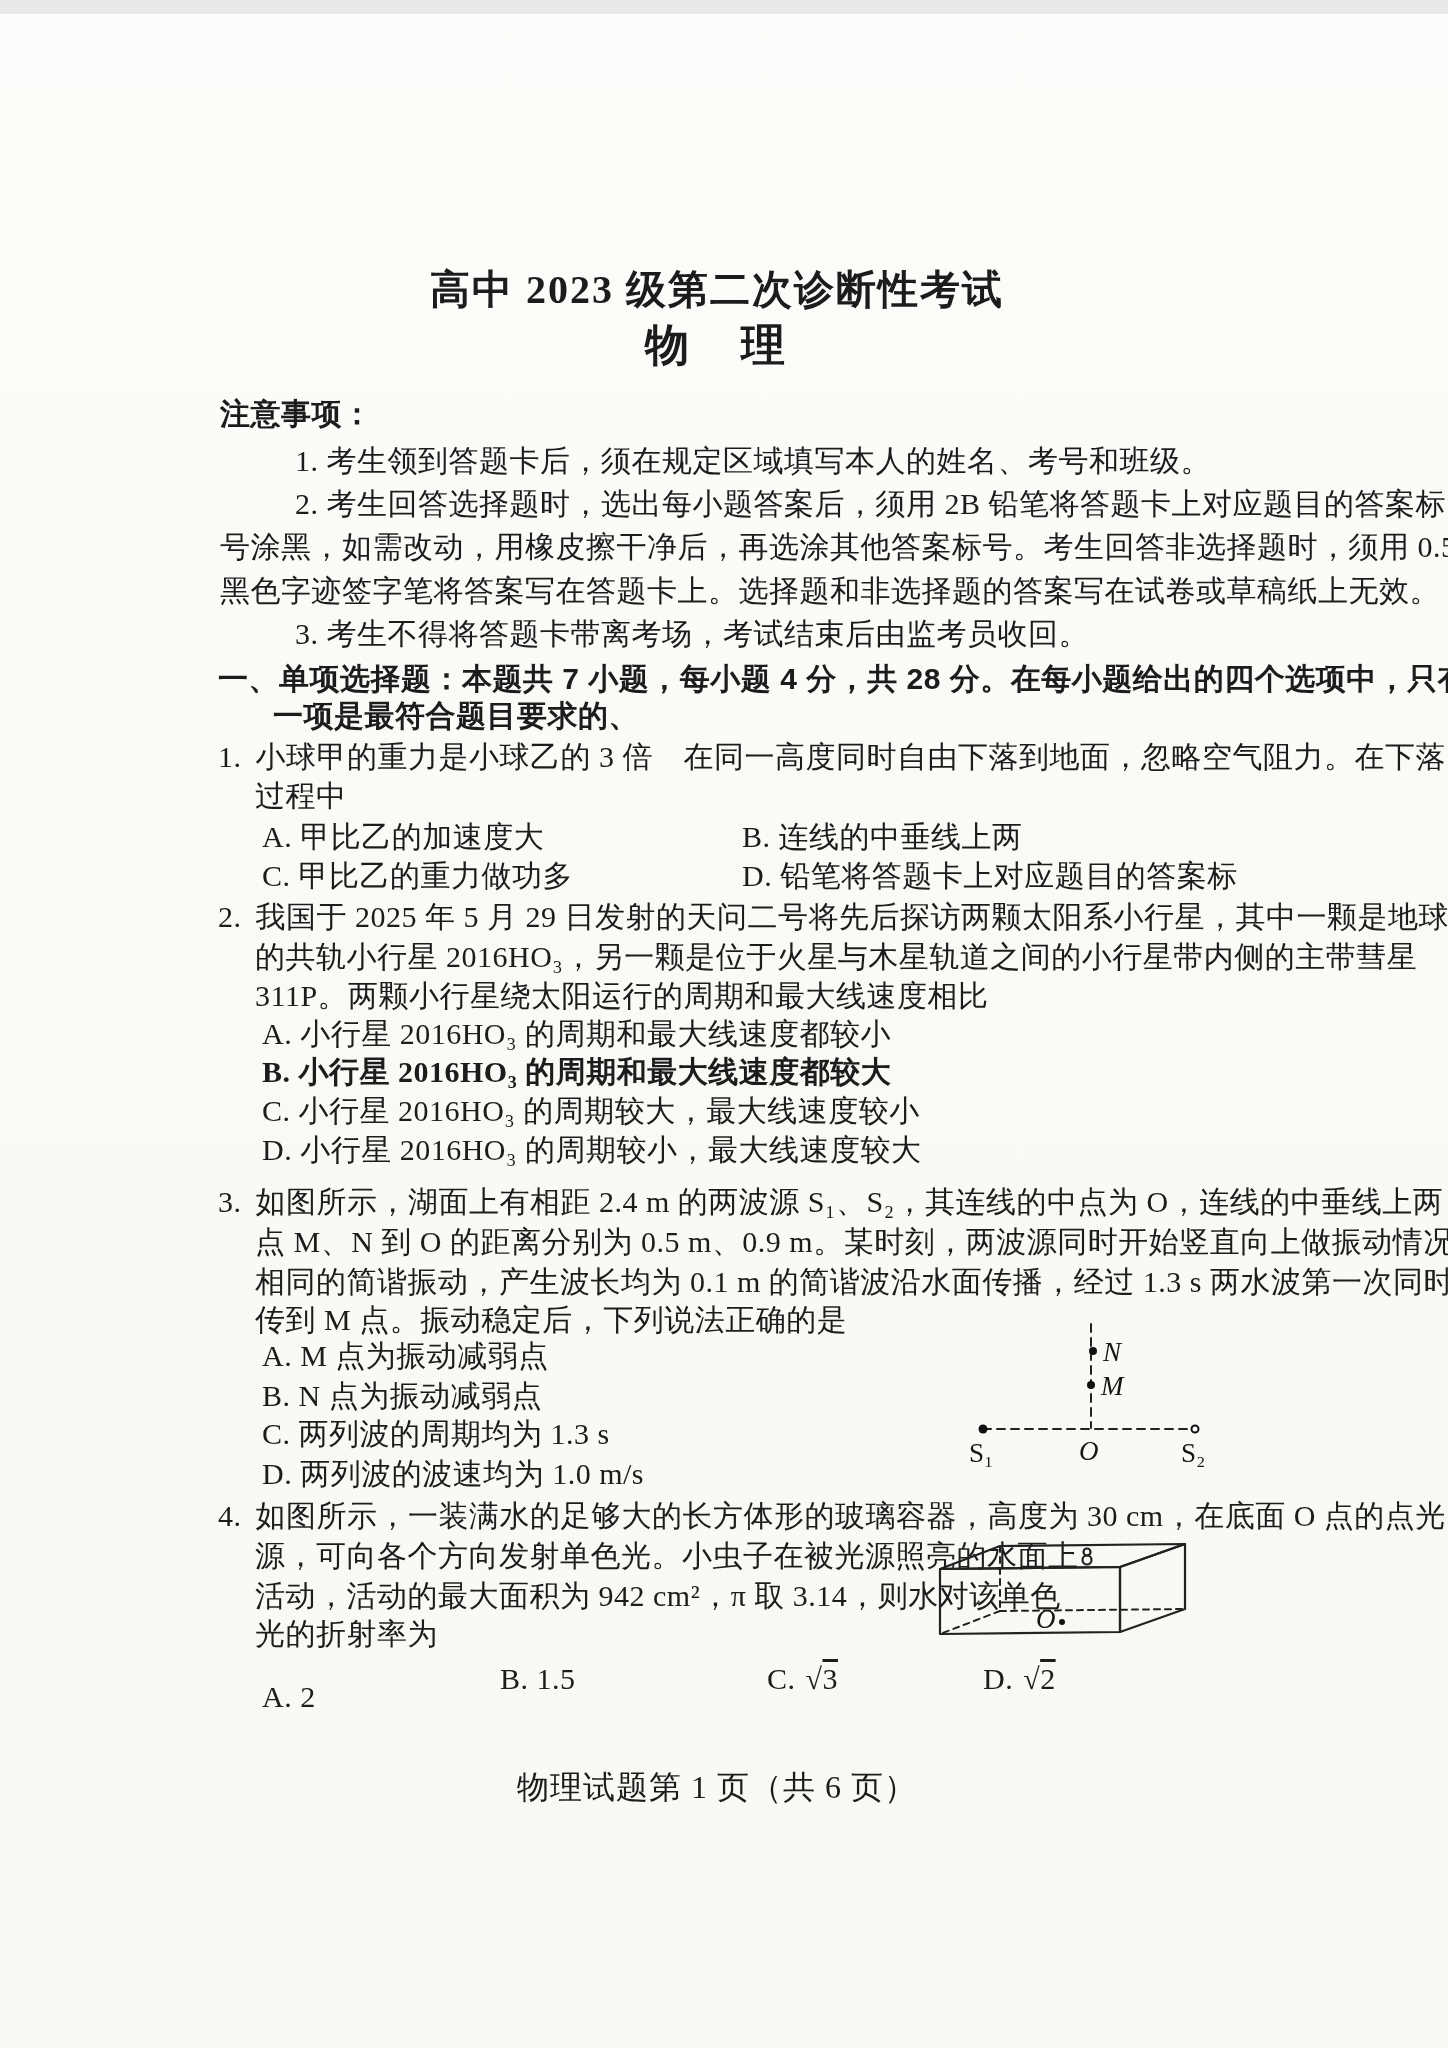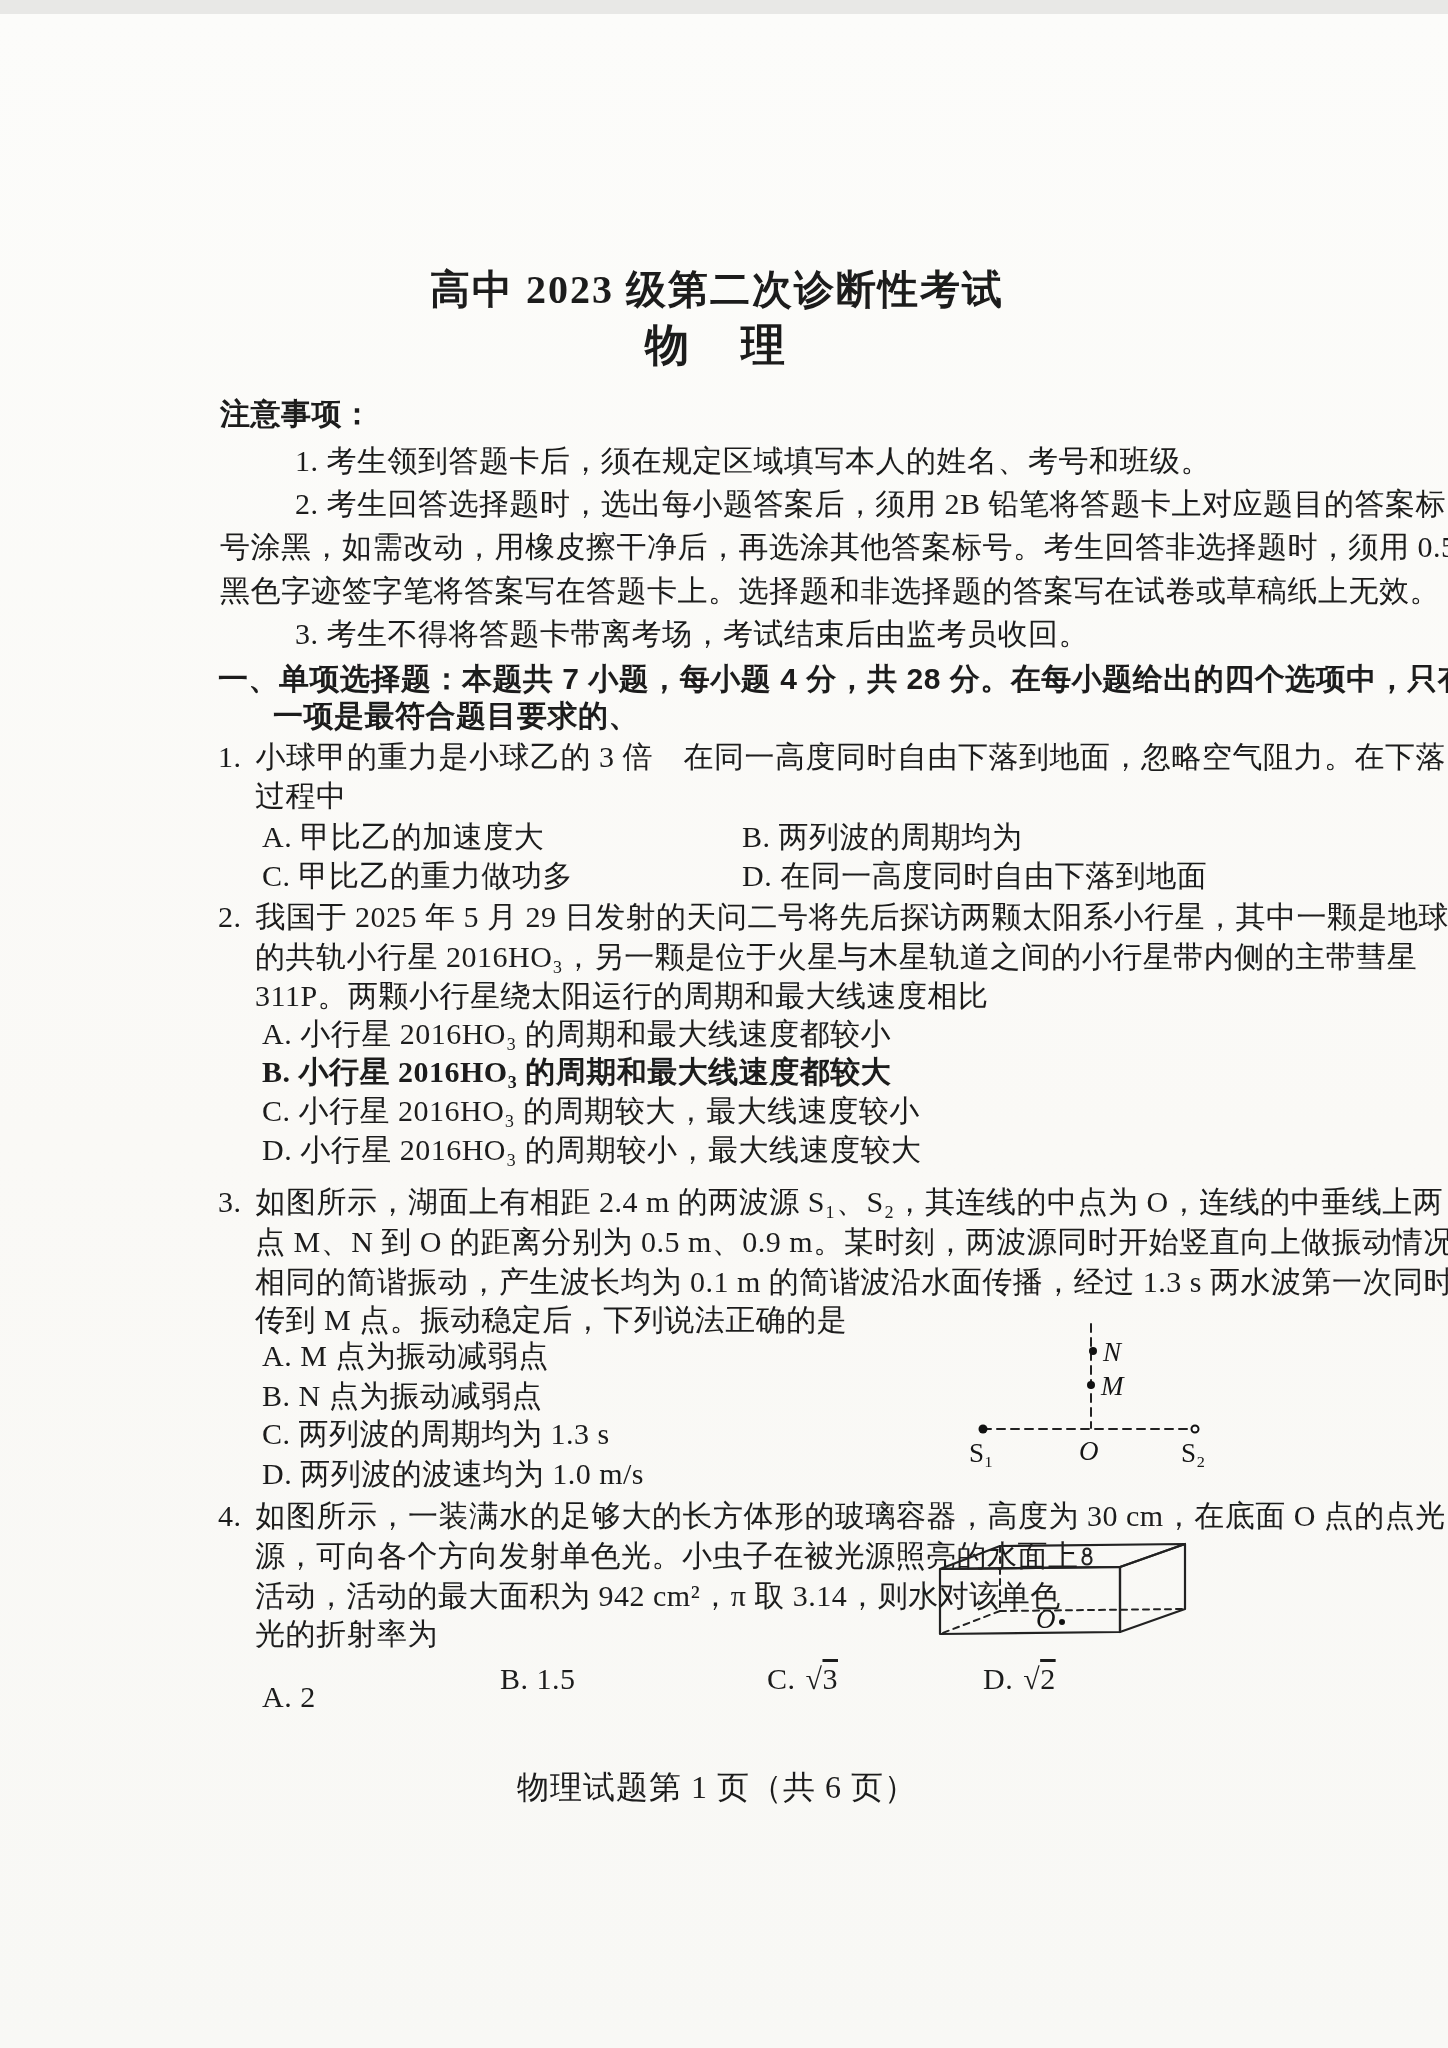--- a/index.html
+++ b/index.html
@@ -64,23 +64,23 @@
   <div class="l" style="top:513px;left:220px;">号涂黑，如需改动，用橡皮擦干净后，再选涂其他答案标号。考生回答非选择题时，须用 0.5mm</div>
   <div class="l" style="top:557px;left:220px;">黑色字迹签字笔将答案写在答题卡上。选择题和非选择题的答案写在试卷或草稿纸上无效。</div>
   <div class="l" style="top:600px;left:295px;">3. 考生不得将答题卡带离考场，考试结束后由监考员收回。</div>
 
   <div class="l hei" style="top:645px;left:218px;">一、单项选择题：本题共 7 小题，每小题 4 分，共 28 分。在每小题给出的四个选项中，只有</div>
   <div class="l hei" style="top:682px;left:273px;">一项是最符合题目要求的、</div>
 
   <div class="l" style="top:723px;left:218px;"><span class="qnum">1.</span><span>小球甲的重力是小球乙的 3 倍　在同一高度同时自由下落到地面，忽略空气阻力。在下落</span></div>
   <div class="l" style="top:762px;left:255px;">过程中</div>
   <div class="l" style="top:803px;left:262px;">A. 甲比乙的加速度大</div>
-  <div class="l" style="top:803px;left:742px;">B. 两列波的周期均为</div>
+  <div class="l" style="top:803px;left:742px;">B. 连线的中垂线上两</div>
   <div class="l" style="top:842px;left:262px;">C. 甲比乙的重力做功多</div>
-  <div class="l" style="top:842px;left:742px;">D. 在同一高度同时自由下落到地面</div>
+  <div class="l" style="top:842px;left:742px;">D. 铅笔将答题卡上对应题目的答案标</div>
 
   <div class="l" style="top:883px;left:218px;"><span class="qnum">2.</span><span>我国于 2025 年 5 月 29 日发射的天问二号将先后探访两颗太阳系小行星，其中一颗是地球</span></div>
   <div class="l" style="top:923px;left:255px;">的共轨小行星 2016HO₃，另一颗是位于火星与木星轨道之间的小行星带内侧的主带彗星</div>
   <div class="l" style="top:962px;left:255px;">311P。两颗小行星绕太阳运行的周期和最大线速度相比</div>
   <div class="l" style="top:1000px;left:262px;">A. 小行星 2016HO₃ 的周期和最大线速度都较小</div>
   <div class="l" style="top:1038px;left:262px;font-weight:bold;">B. 小行星 2016HO₃ 的周期和最大线速度都较大</div>
   <div class="l" style="top:1077px;left:262px;">C. 小行星 2016HO₃ 的周期较大，最大线速度较小</div>
   <div class="l" style="top:1116px;left:262px;">D. 小行星 2016HO₃ 的周期较小，最大线速度较大</div>
 
   <div class="l" style="top:1168px;left:218px;"><span class="qnum">3.</span><span>如图所示，湖面上有相距 2.4 m 的两波源 S₁、S₂，其连线的中点为 O，连线的中垂线上两</span></div>

